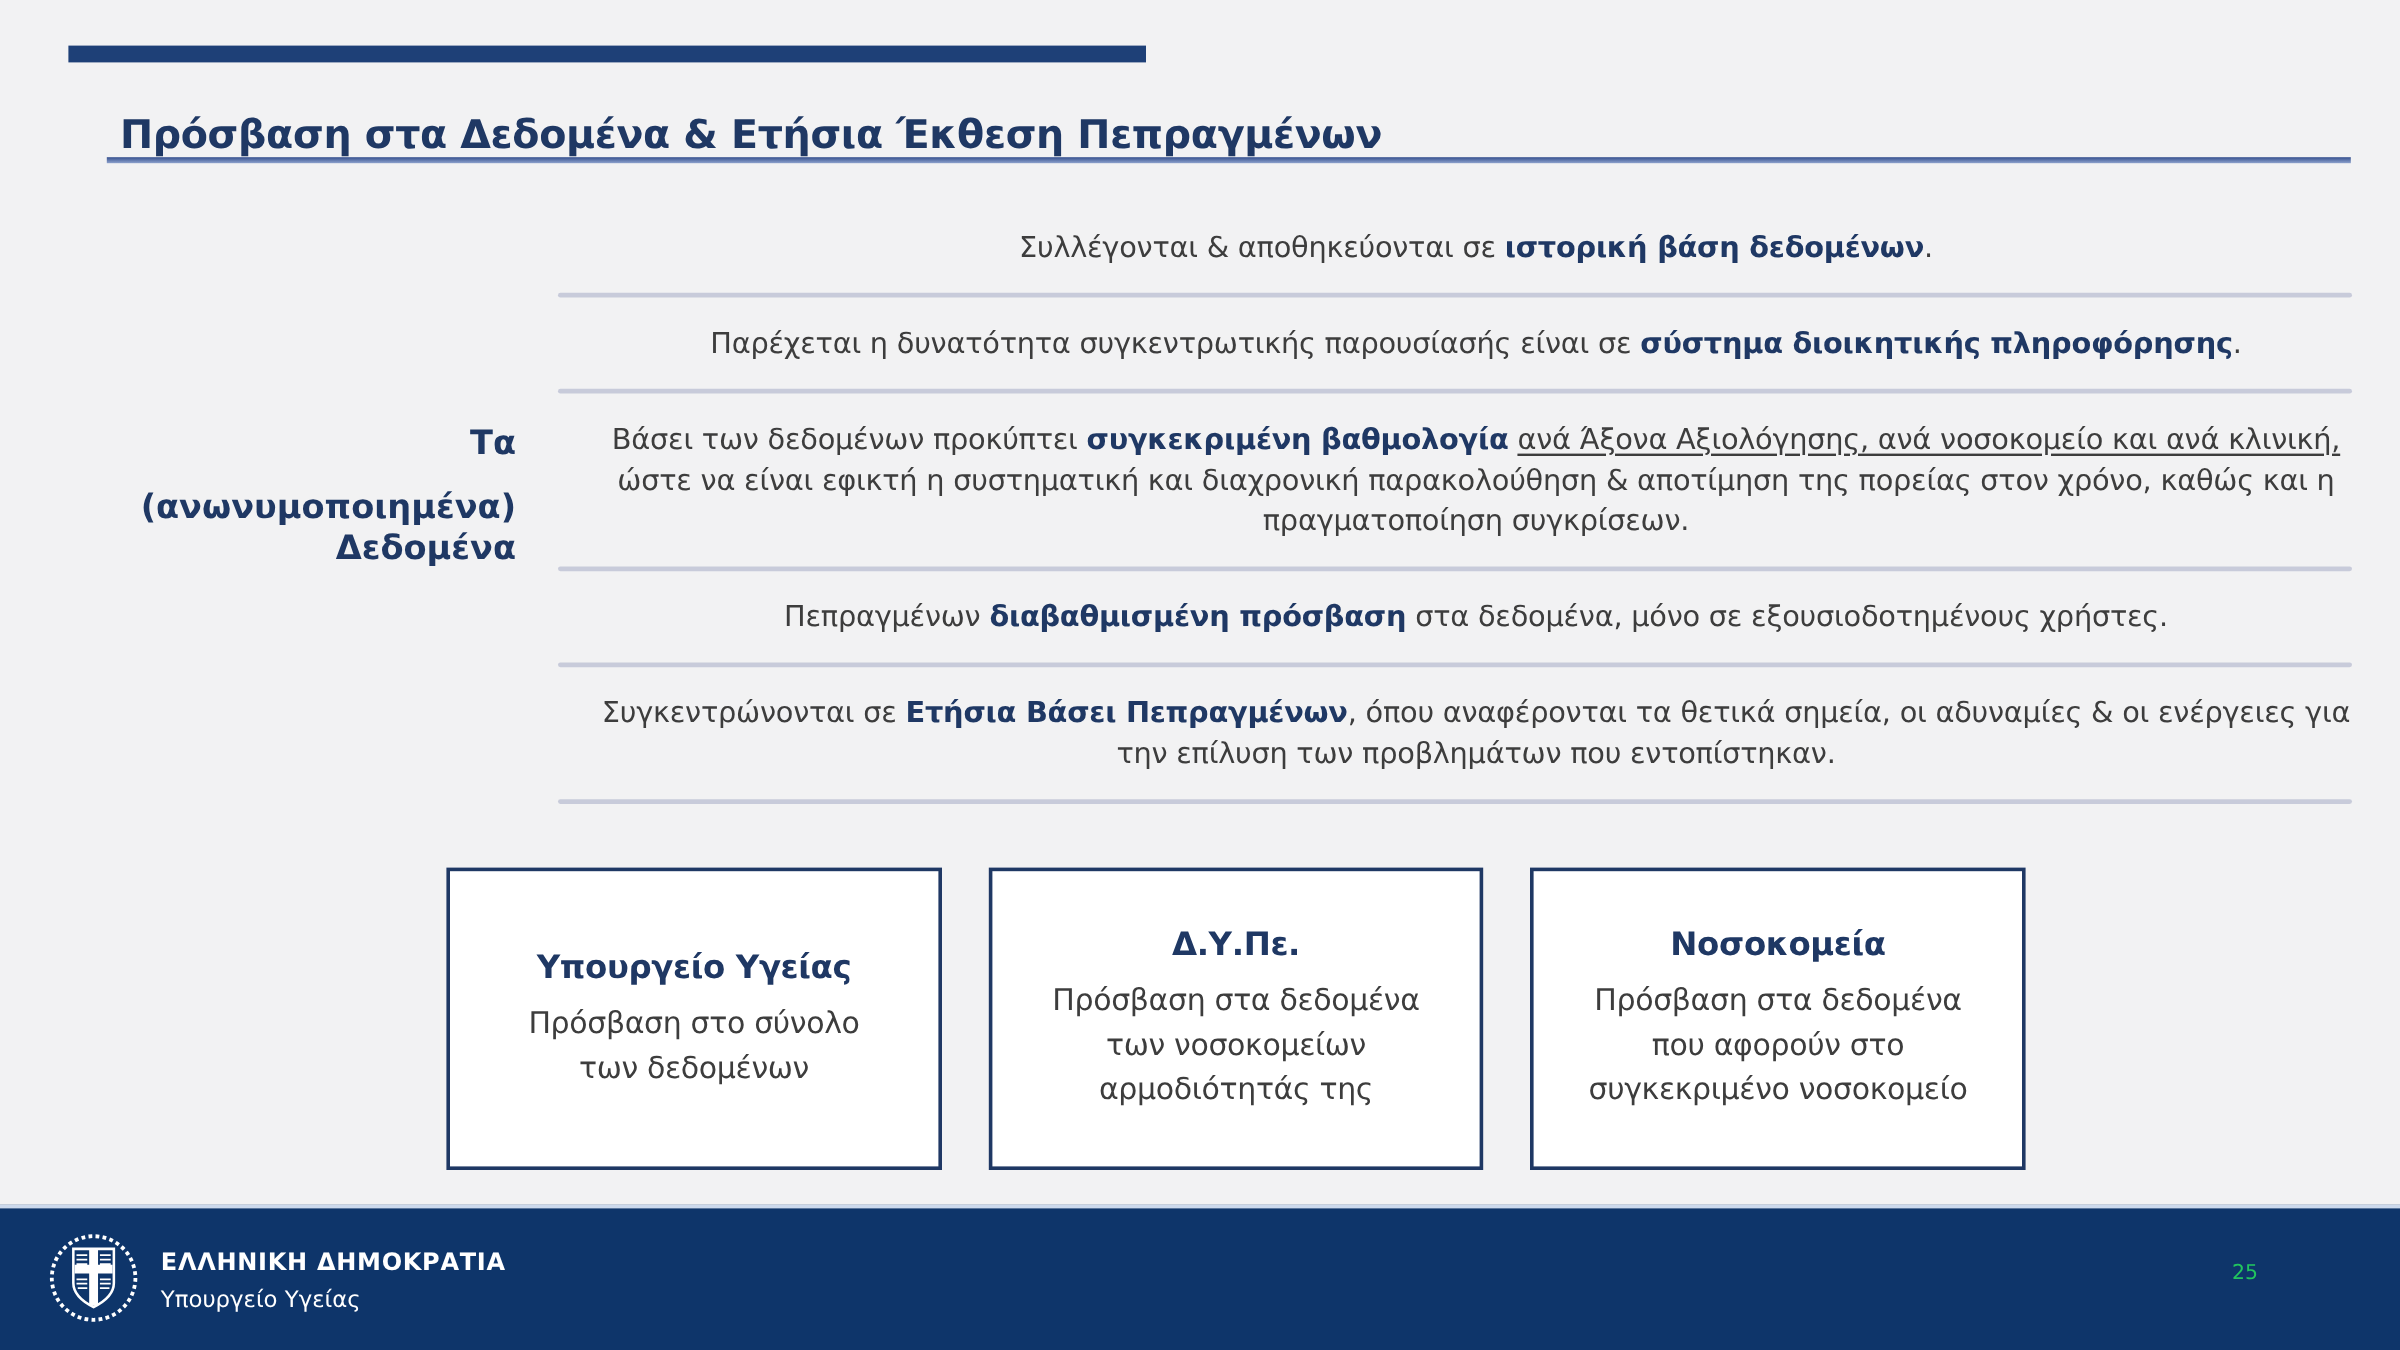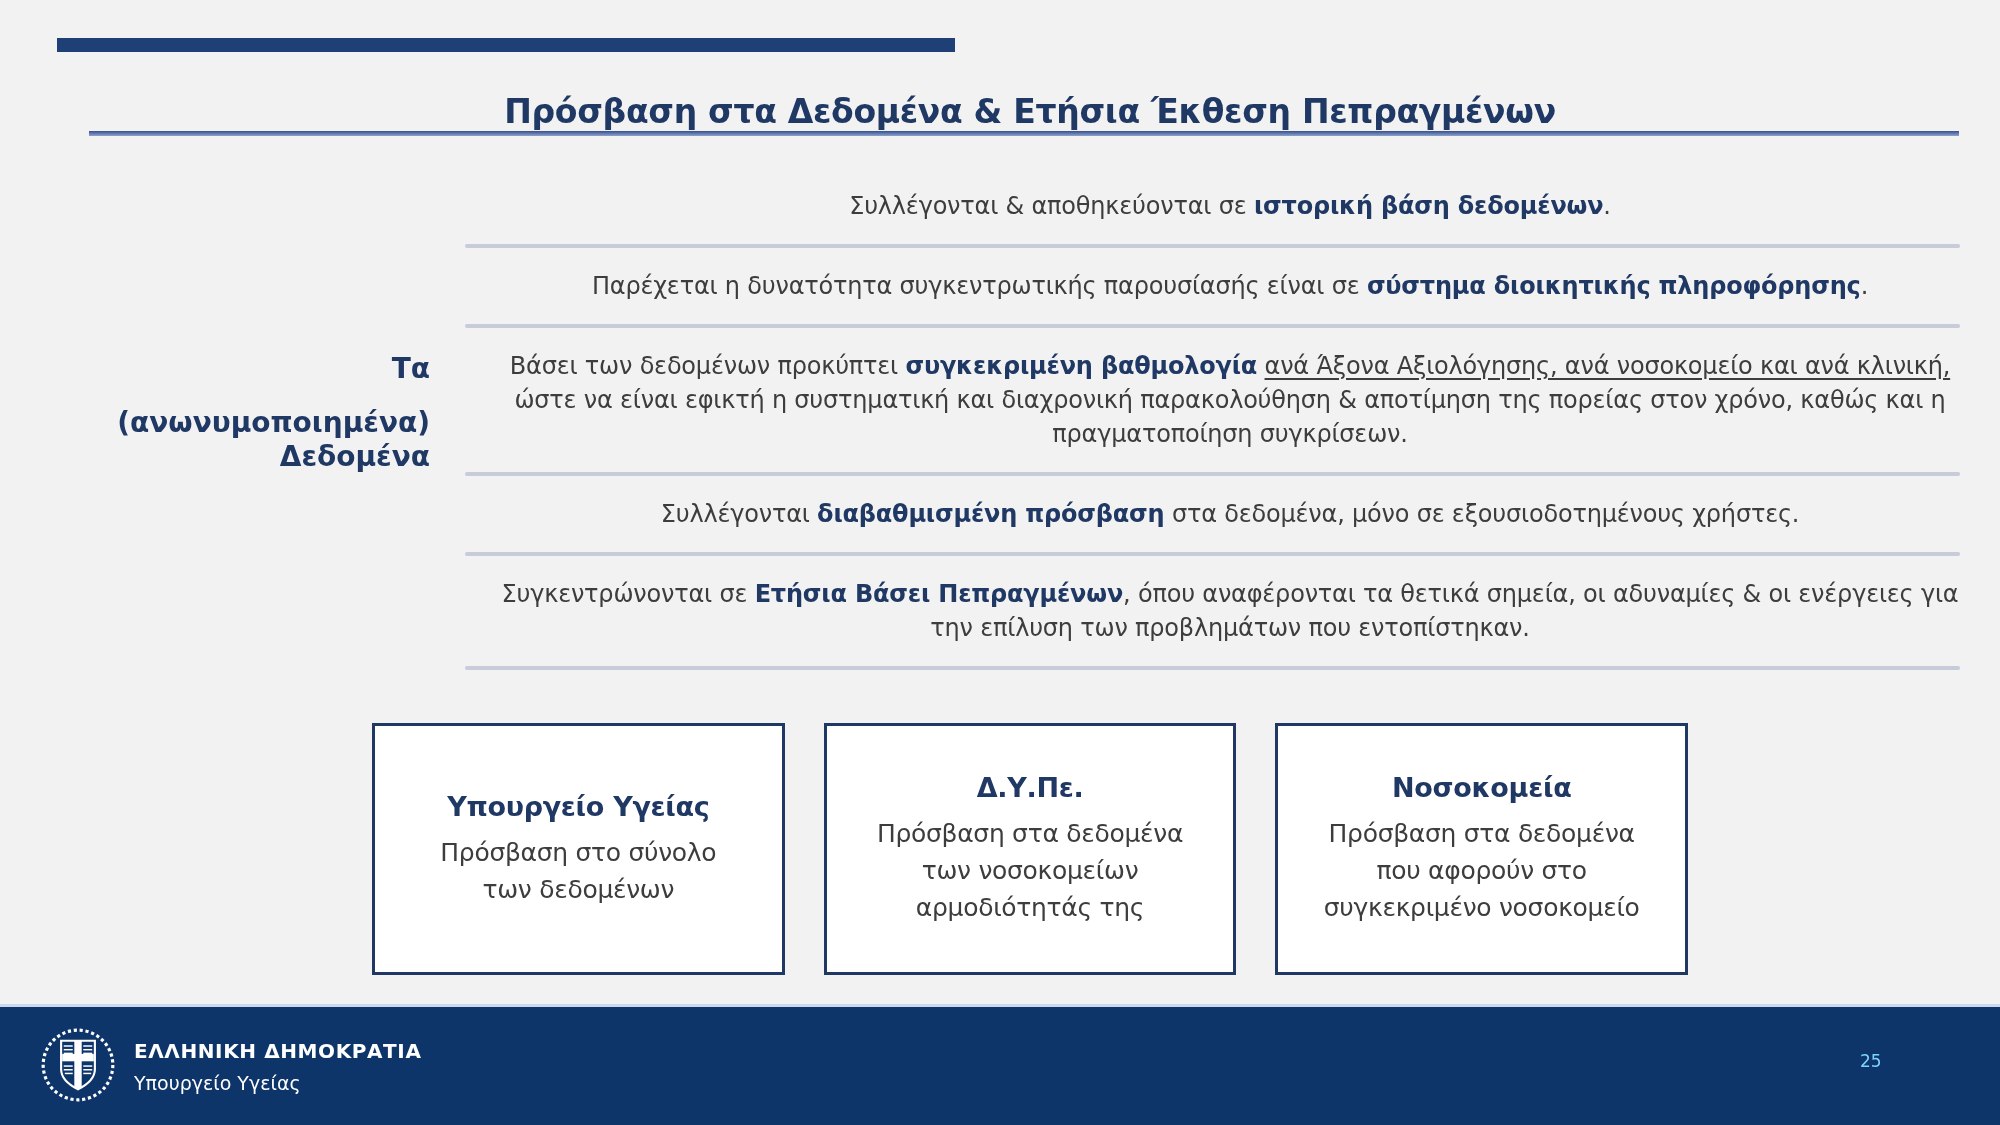--- a/index.html
+++ b/index.html
@@ -7,21 +7,21 @@
     width:2000px;height:1125px;position:relative;overflow:hidden;
     font-family:"DejaVu Sans","Liberation Sans",sans-serif;
     background:var(--bg,#f2f2f3);
   }
   .top-accent-bar{
     position:absolute;left:57px;top:38px;width:898px;height:14px;
     background:var(--navy-bar,#1e4077);
   }
   .slide-title{
     position:absolute;left:100px;right:40px;top:70px;
-    text-align:center;font-size:33px;font-weight:bold;
+    text-align:left;font-size:33px;font-weight:bold;
     color:var(--navy,#1f3864);letter-spacing:-0.3px;
   }
   .title-underline{
     position:absolute;left:89px;top:131px;width:1870px;height:5px;
     background:linear-gradient(#35508e,#8ea2cd);
   }
   .left-label{
     position:absolute;left:95px;top:352px;width:335px;
     text-align:right;color:var(--navy,#1f3864);
     font-weight:bold;font-size:28px;line-height:34px;
@@ -58,21 +58,21 @@
     position:absolute;left:0;top:1004px;width:2000px;height:121px;
     background:var(--footer,#0e356a);border-top:3px solid #ccd9ec;box-sizing:border-box;
   }
   .government-emblem{
     position:absolute;left:40px;top:20px;width:76px;height:76px;
   }
   .footer-texts{position:absolute;left:134px;top:32px;color:#ffffff;}
   .footer-org{font-size:20px;font-weight:bold;letter-spacing:0.6px;}
   .footer-dept{font-size:19px;margin-top:9px;font-weight:normal;}
   .page-number{
-    position:absolute;left:1860px;top:44px;font-size:17px;color:#7dd3fc;
+    position:absolute;left:1860px;top:44px;font-size:17px;color:#22c55e;
   }
 </style>
 </head>
 <body style="--bg: #f2f2f3; --navy: #1f3864; --navy-bar: #1e4077; --divider: #c8cbda; --footer: #0e356a;">
 
 <div class="top-accent-bar"></div>
 
 <h1 class="slide-title">Πρόσβαση στα Δεδομένα &amp; Ετήσια Έκθεση Πεπραγμένων</h1>
 <div class="title-underline"></div>
 
@@ -82,21 +82,21 @@
   <div class="lbl-line3">Δεδομένα</div>
 </div>
 
 <div class="rows-list">
     <div class="content-row"><span class="seg-plain">Συλλέγονται &amp; αποθηκεύονται σε </span><span class="seg-bold">ιστορική βάση δεδομένων</span><span class="seg-plain">.</span></div>
     <div class="row-divider"></div>
     <div class="content-row"><span class="seg-plain">Παρέχεται η δυνατότητα συγκεντρωτικής παρουσίασής είναι σε </span><span class="seg-bold">σύστημα διοικητικής πληροφόρησης</span><span class="seg-plain">.</span></div>
     <div class="row-divider"></div>
     <div class="content-row"><span class="seg-plain">Βάσει των δεδομένων προκύπτει </span><span class="seg-bold">συγκεκριμένη βαθμολογία</span><span class="seg-plain"> </span><span class="seg-underline">ανά Άξονα Αξιολόγησης, ανά νοσοκομείο και ανά κλινική,</span><span class="seg-plain"> ώστε να είναι εφικτή η συστηματική και διαχρονική παρακολούθηση &amp; αποτίμηση της πορείας στον χρόνο, καθώς και η πραγματοποίηση συγκρίσεων.</span></div>
     <div class="row-divider"></div>
-    <div class="content-row"><span class="seg-plain">Συλλέγονται </span><span class="seg-bold">διαβαθμισμένη πρόσβαση</span><span class="seg-plain"> στα δεδομένα, μόνο σε εξουσιοδοτημένους χρήστες.</span></div>
+    <div class="content-row"><span class="seg-plain">Πεπραγμένων </span><span class="seg-bold">διαβαθμισμένη πρόσβαση</span><span class="seg-plain"> στα δεδομένα, μόνο σε εξουσιοδοτημένους χρήστες.</span></div>
     <div class="row-divider"></div>
     <div class="content-row"><span class="seg-plain">Συγκεντρώνονται σε </span><span class="seg-bold">Ετήσια Βάσει Πεπραγμένων</span><span class="seg-plain">, όπου αναφέρονται τα θετικά σημεία, οι αδυναμίες &amp; οι ενέργειες για την επίλυση των προβλημάτων που εντοπίστηκαν.</span></div>
     <div class="row-divider"></div>
   </div>
 
 <div class="access-boxes-row">
     <div class="access-box">
       <div class="box-title">Υπουργείο Υγείας</div>
       <div class="box-body">Πρόσβαση στο σύνολο των δεδομένων</div>
     </div>

